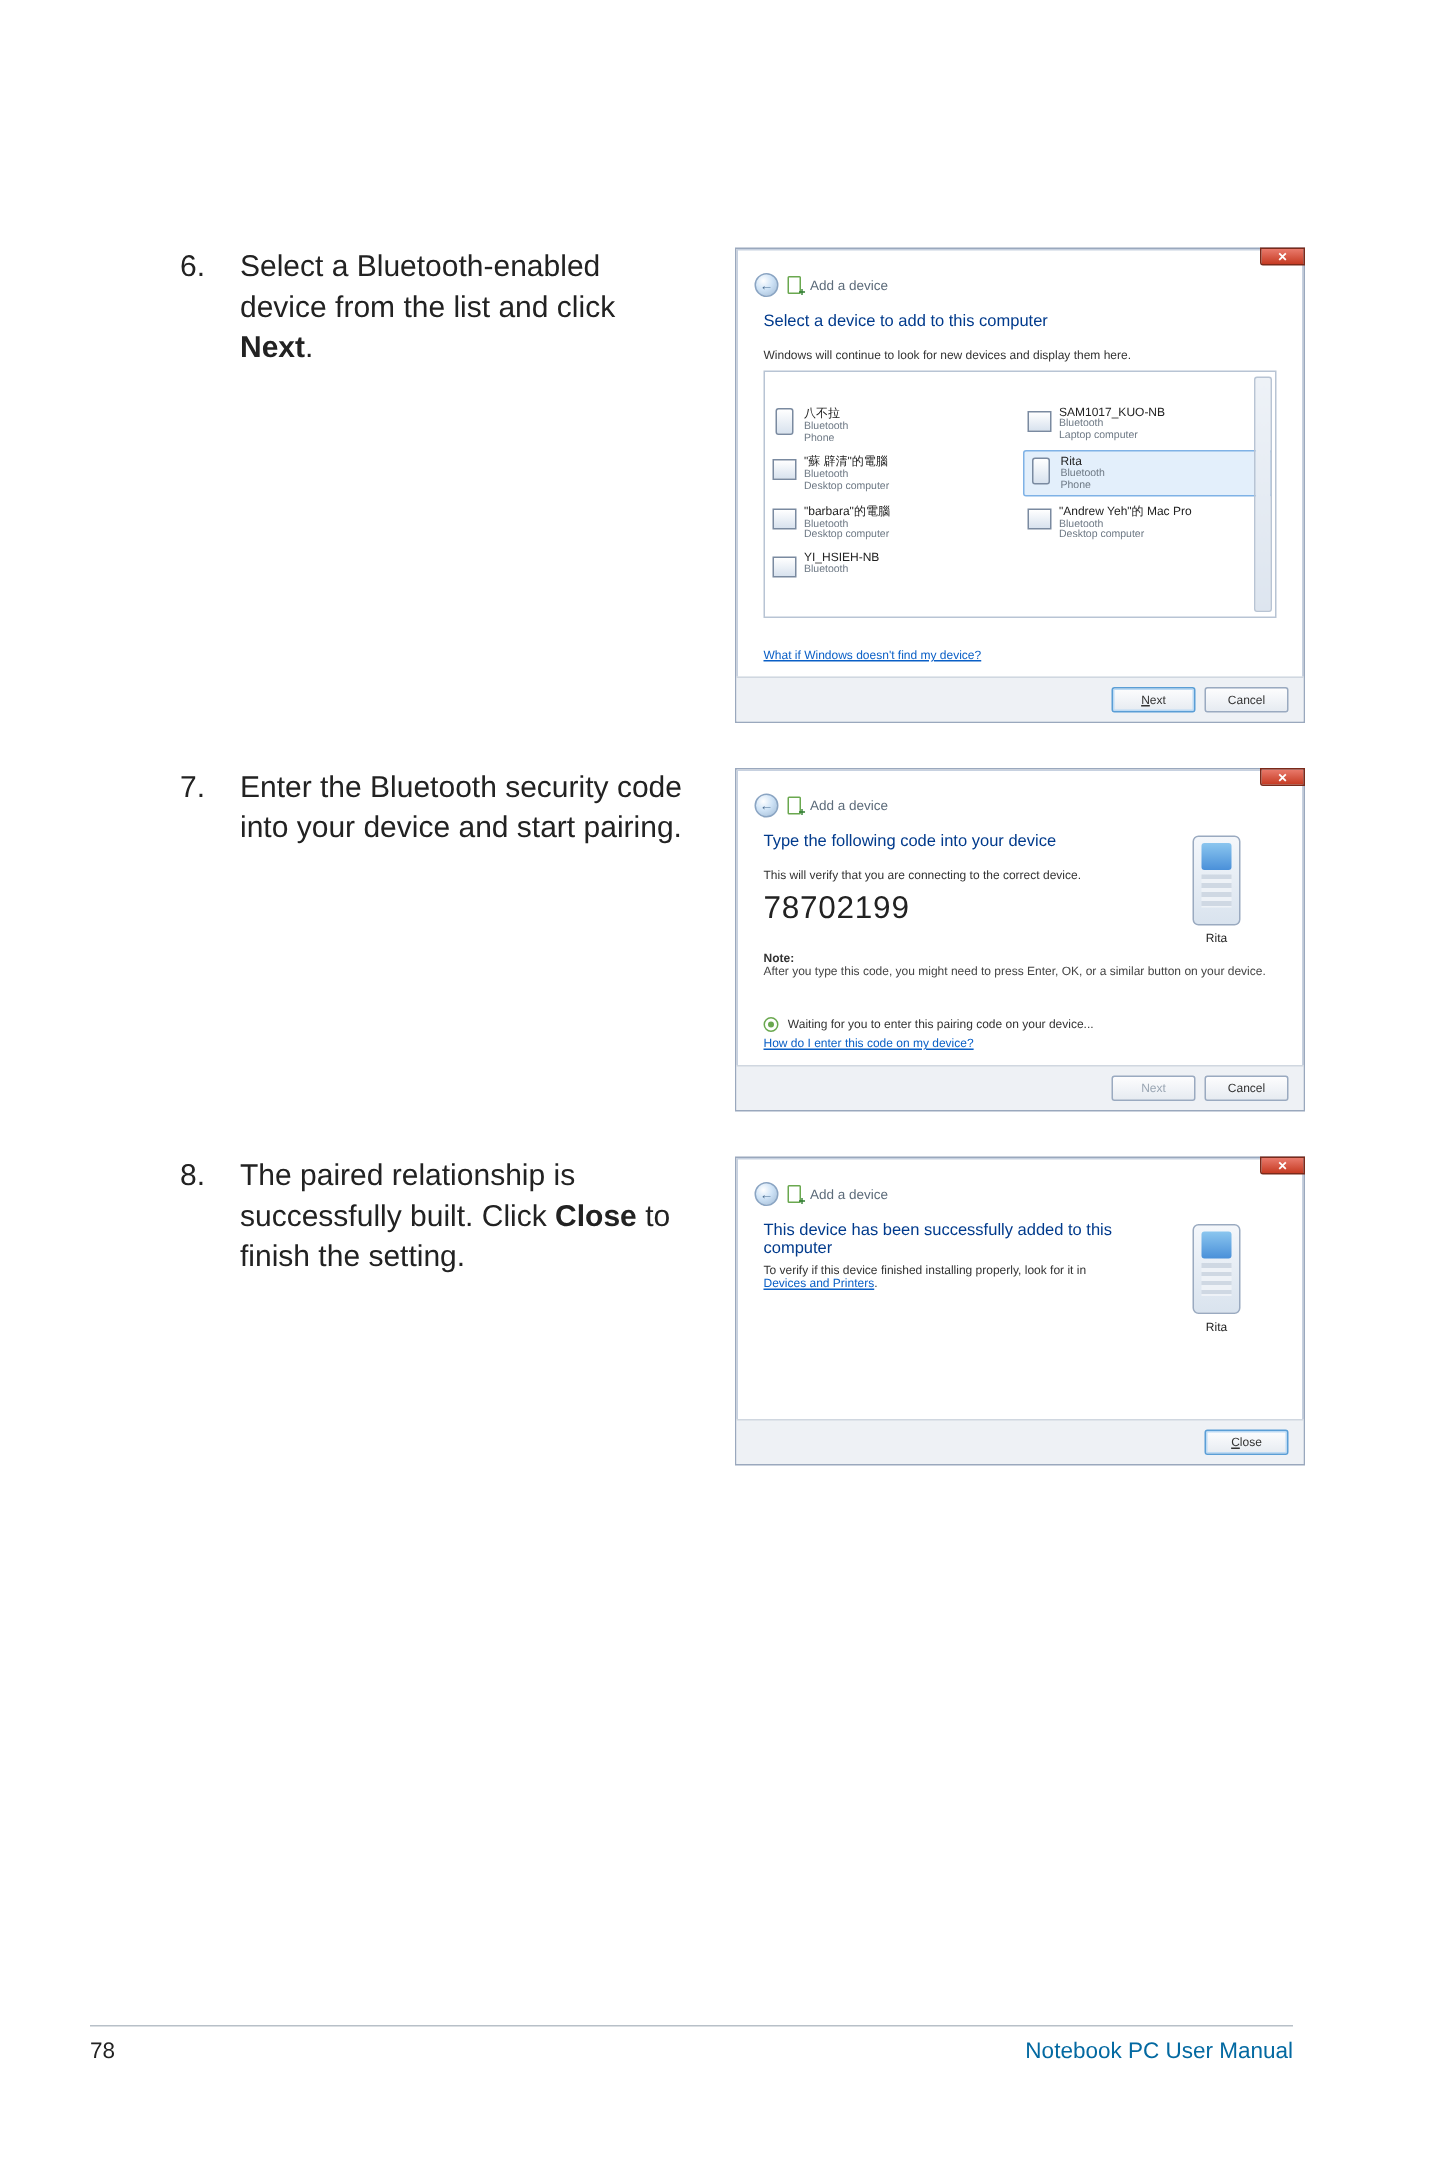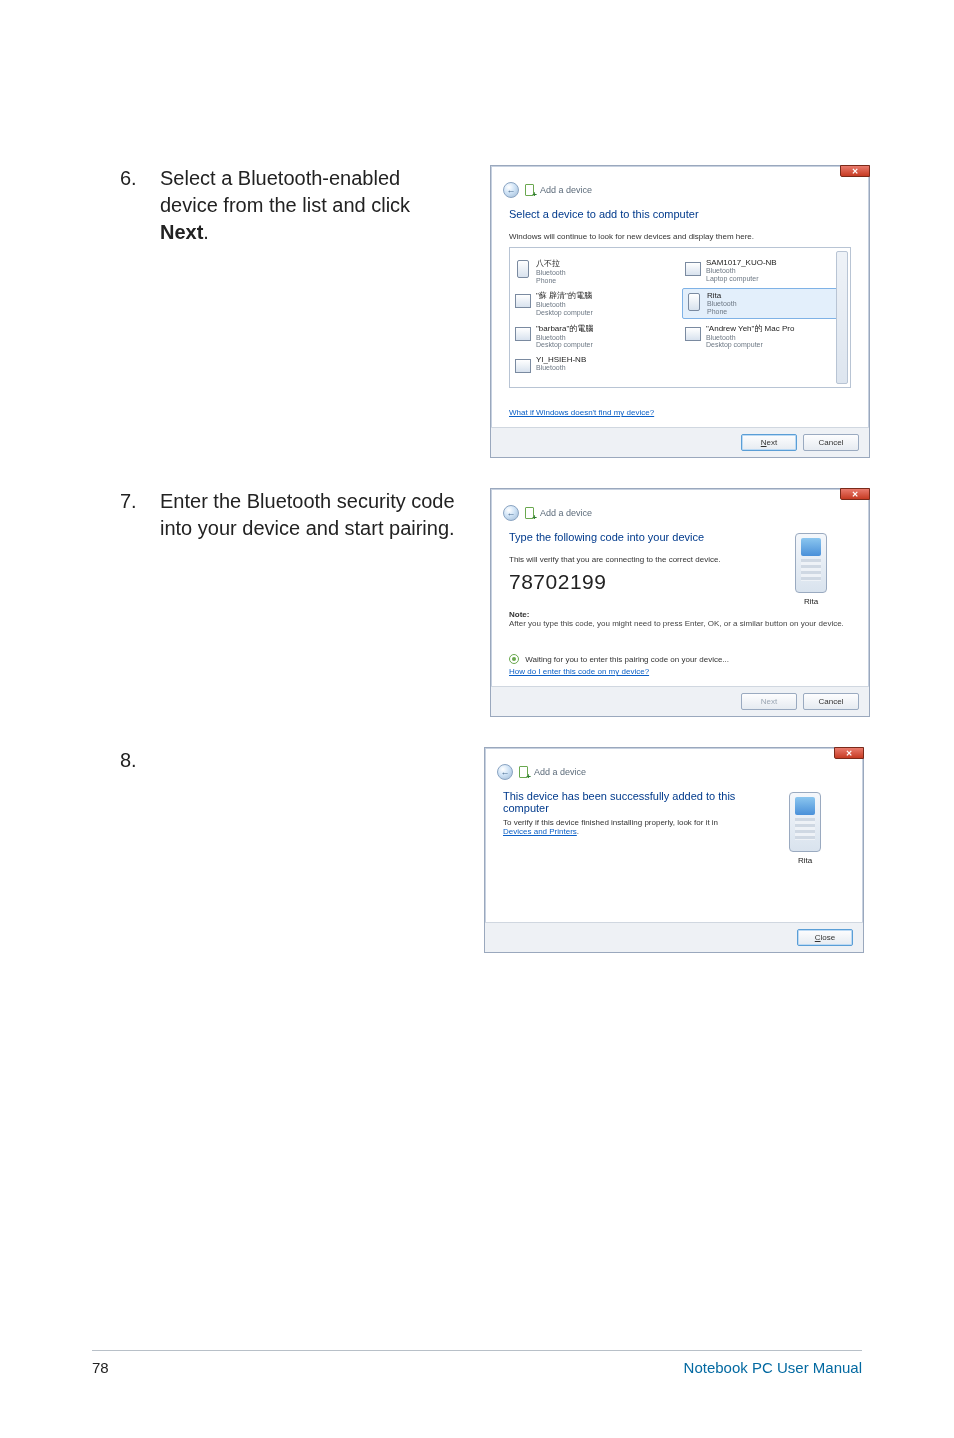--- a/index.html
+++ b/index.html
@@ -91,21 +91,21 @@
   .heading { color: #003a8c; font-size: 11px; margin-bottom: 4px; }
   .subtext { font-size: 8px; color: #333; margin-bottom: 6px; margin-top: 12px; }
   .note-label { font-size: 8px; font-weight: bold; margin-top: 16px; }
   .note-body { font-size: 8px; color: #444; }
   .big-code { font-size: 21px; color: #222; margin: 6px 0 2px 0; letter-spacing: 0.5px; }
   .link { color: #0a5fc6; font-size: 8px; text-decoration: underline; cursor: pointer; }
 
   
   .dev-list {
     border: 1px solid #b8c4d4;
-    padding: 8px 2px;
+    padding: 20px 2px;
     display: grid;
     grid-template-columns: 1fr 1fr;
     gap: 2px 4px;
     position: relative;
   }
   .dev-list::after {
     content: "";
     position: absolute;
     right: 2px; top: 3px; bottom: 3px;
     width: 10px;
@@ -174,21 +174,21 @@
     display: inline-flex; align-items: center; justify-content: center;
     padding: 0 6px;
   }
   .wbtn.primary { border: 1px solid #5a9ed6; box-shadow: 0 0 0 1px #bcdaf4 inset; }
   .wbtn.disabled { color: #9aa6b3; }
 
   
   .page-foot {
     position: absolute;
     left: 0; right: 0; bottom: 62px;
-    padding: 0 92px 0 92px;
+    padding: 0 92px 0 60px;
   }
   .foot-line { border: none; border-top: 1px solid #b8c0c8; margin-bottom: 8px; }
   .foot-row { display: flex; justify-content: space-between; font-size: 15px; }
   .foot-pg { color: #222; }
   .foot-txt { color: #0369a1; }
 
   .clearfix::after { content: ""; display: block; clear: both; }
 </style>
 </head>
 <body>
@@ -323,20 +323,23 @@
         <div class="dlg-foot">
           <div class="wbtn disabled">Next</div>
           <div class="wbtn">Cancel</div>
         </div>
       </div>
     </div>
   </div>
 
   <div class="step">
     <div class="step-num">8.</div>
+    <div class="step-text">
+      <span>The paired relationship is successfully built. Click </span><b>Close</b><span> to finish the setting.</span>
+    </div>
     <div class="step-fig">
       <div class="dlg">
         <div class="dlg-close">✕</div>
         <div class="dlg-head">
           <div class="back-btn">←</div>
           <div class="dev-icon"></div>
           <div class="dlg-title">Add a device</div>
         </div>
         <div class="dlg-body clearfix">
           <div class="right-col">

